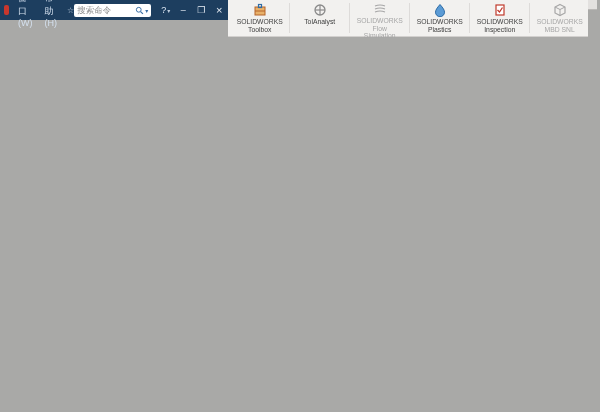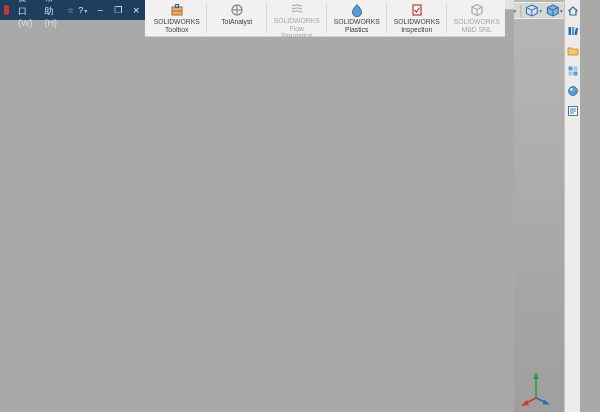--- a/index.html
+++ b/index.html
@@ -63,20 +63,28 @@
 <body>
 
 <div class="app">
 
   <div class="titlebar">
     <div class="appicon"></div>
     <div class="menu-item">窗口(W)</div>
     <div class="menu-item">帮助(H)</div>
     <div class="fav-star">☆</div>
     <div class="tb-right">
+      <div class="searchbox">
+        <input placeholder="搜索命令" style="">
+        <svg width="9" height="9" viewBox="0 0 12 12">
+          <circle cx="5" cy="5" r="3.2" fill="none" stroke="#3a6ea5" stroke-width="1.3"></circle>
+          <line x1="7.4" y1="7.4" x2="10.6" y2="10.6" stroke="#3a6ea5" stroke-width="1.6"></line>
+        </svg>
+        <span class="sb-caret">▾</span>
+      </div>
       <div class="help-btn">
         <span>?</span>
           <span class="sb-caret">▾</span>
       </div>
       <div class="winbtn">–</div>
       <div class="winbtn">❐</div>
       <div class="winbtn close">×</div>
     </div>
   </div>
 

